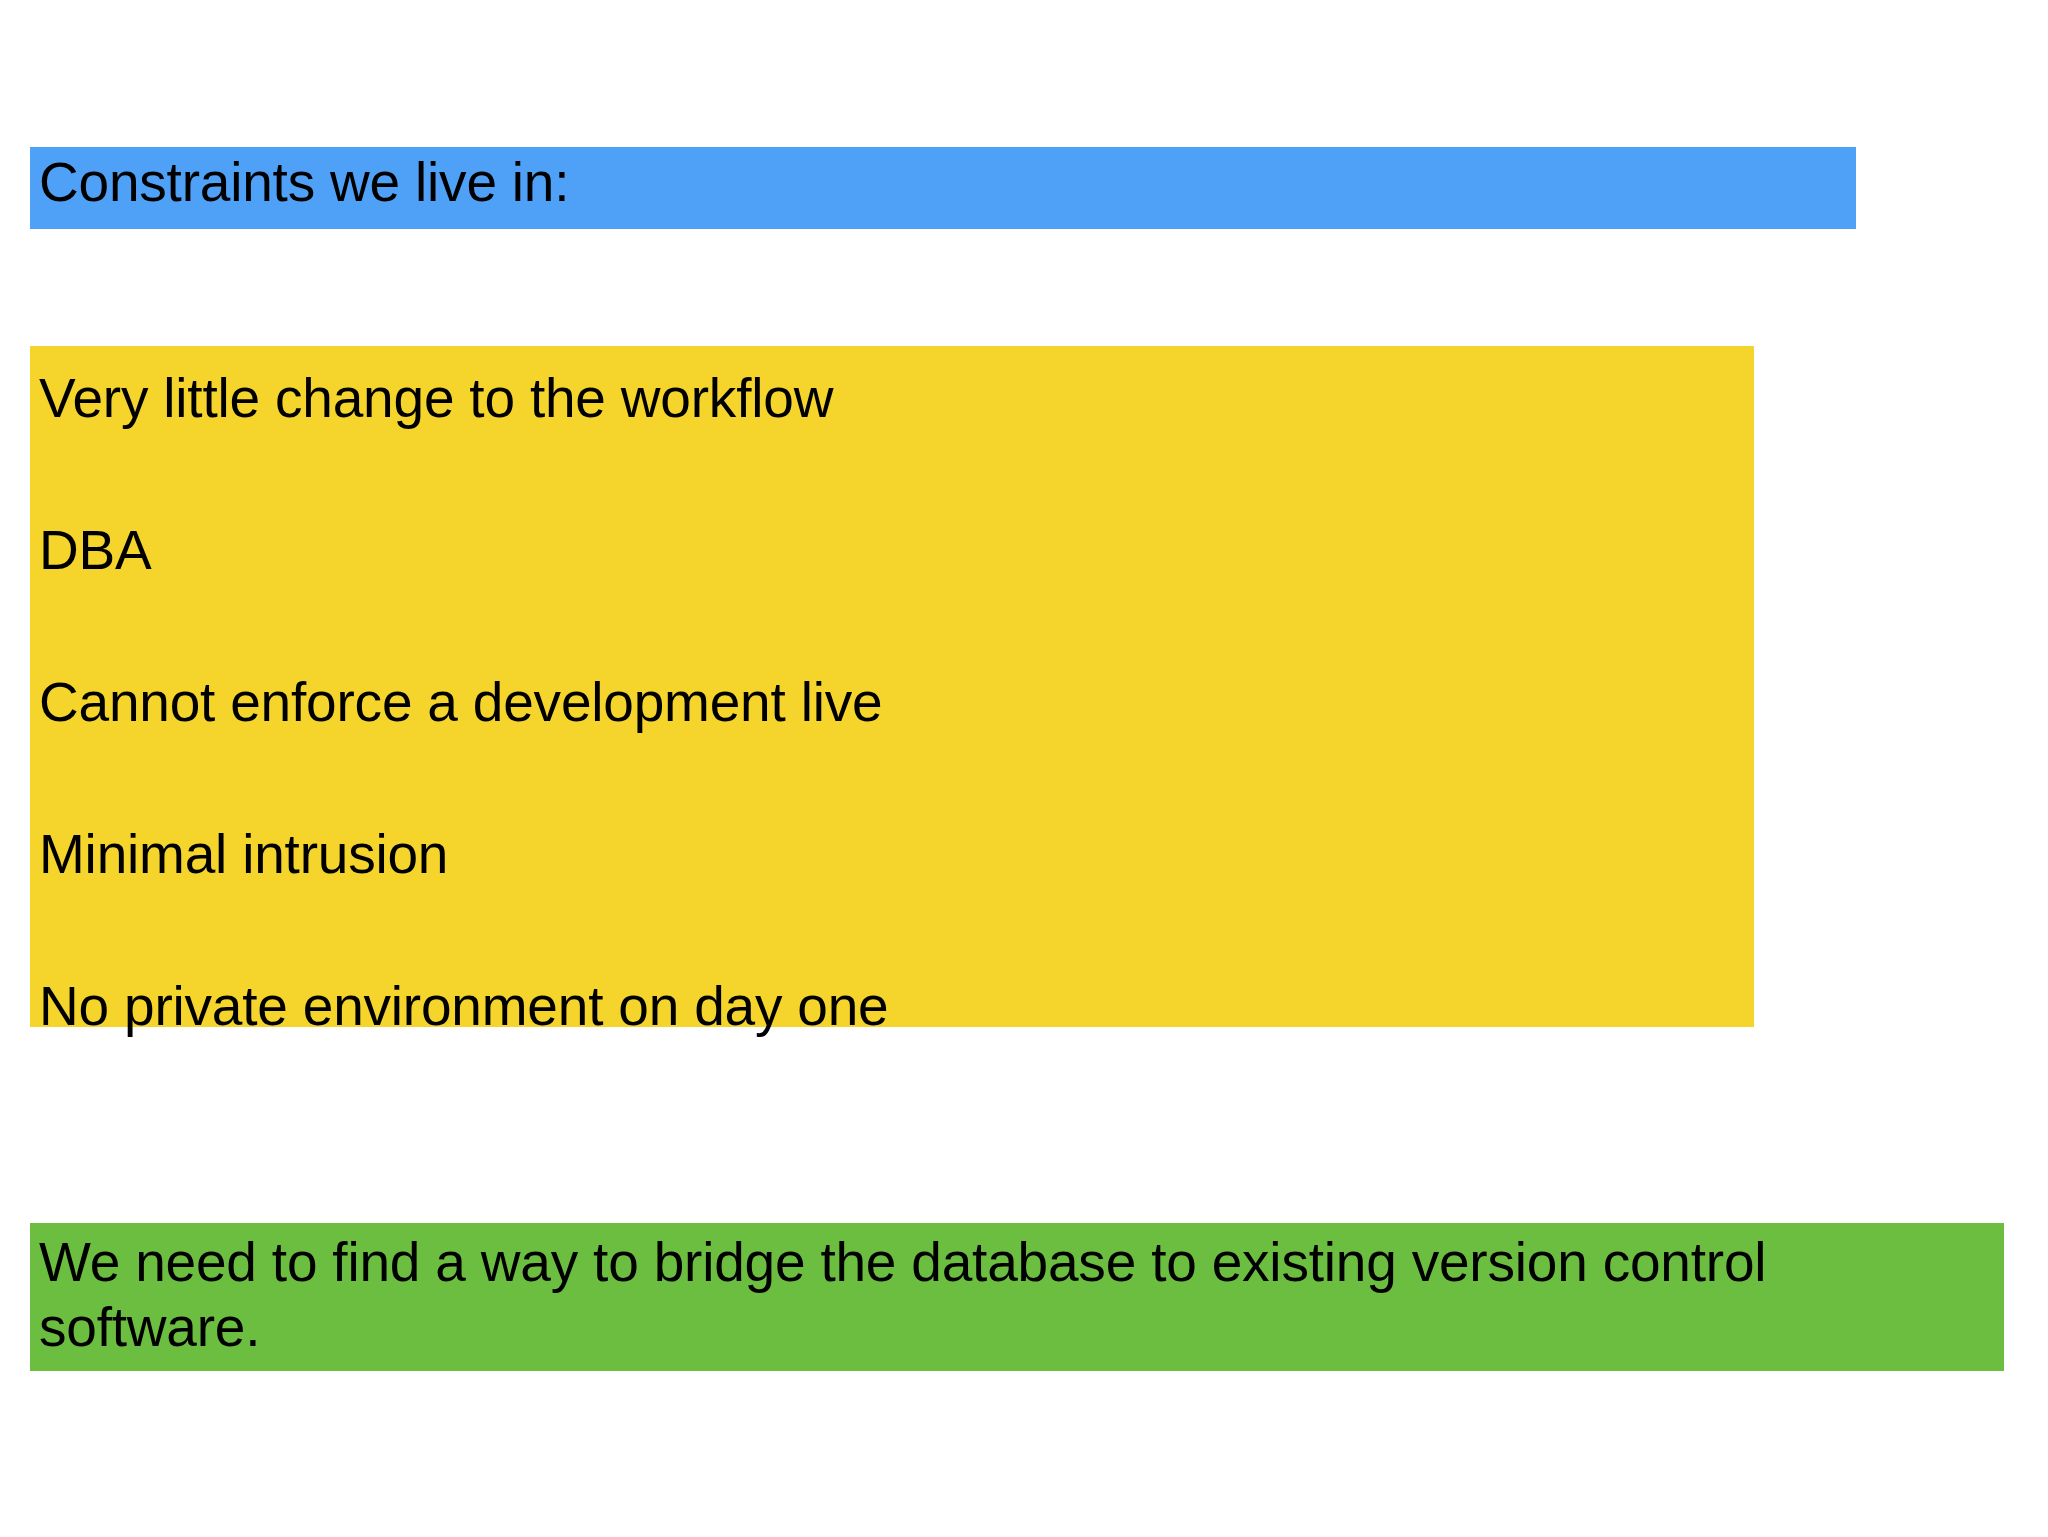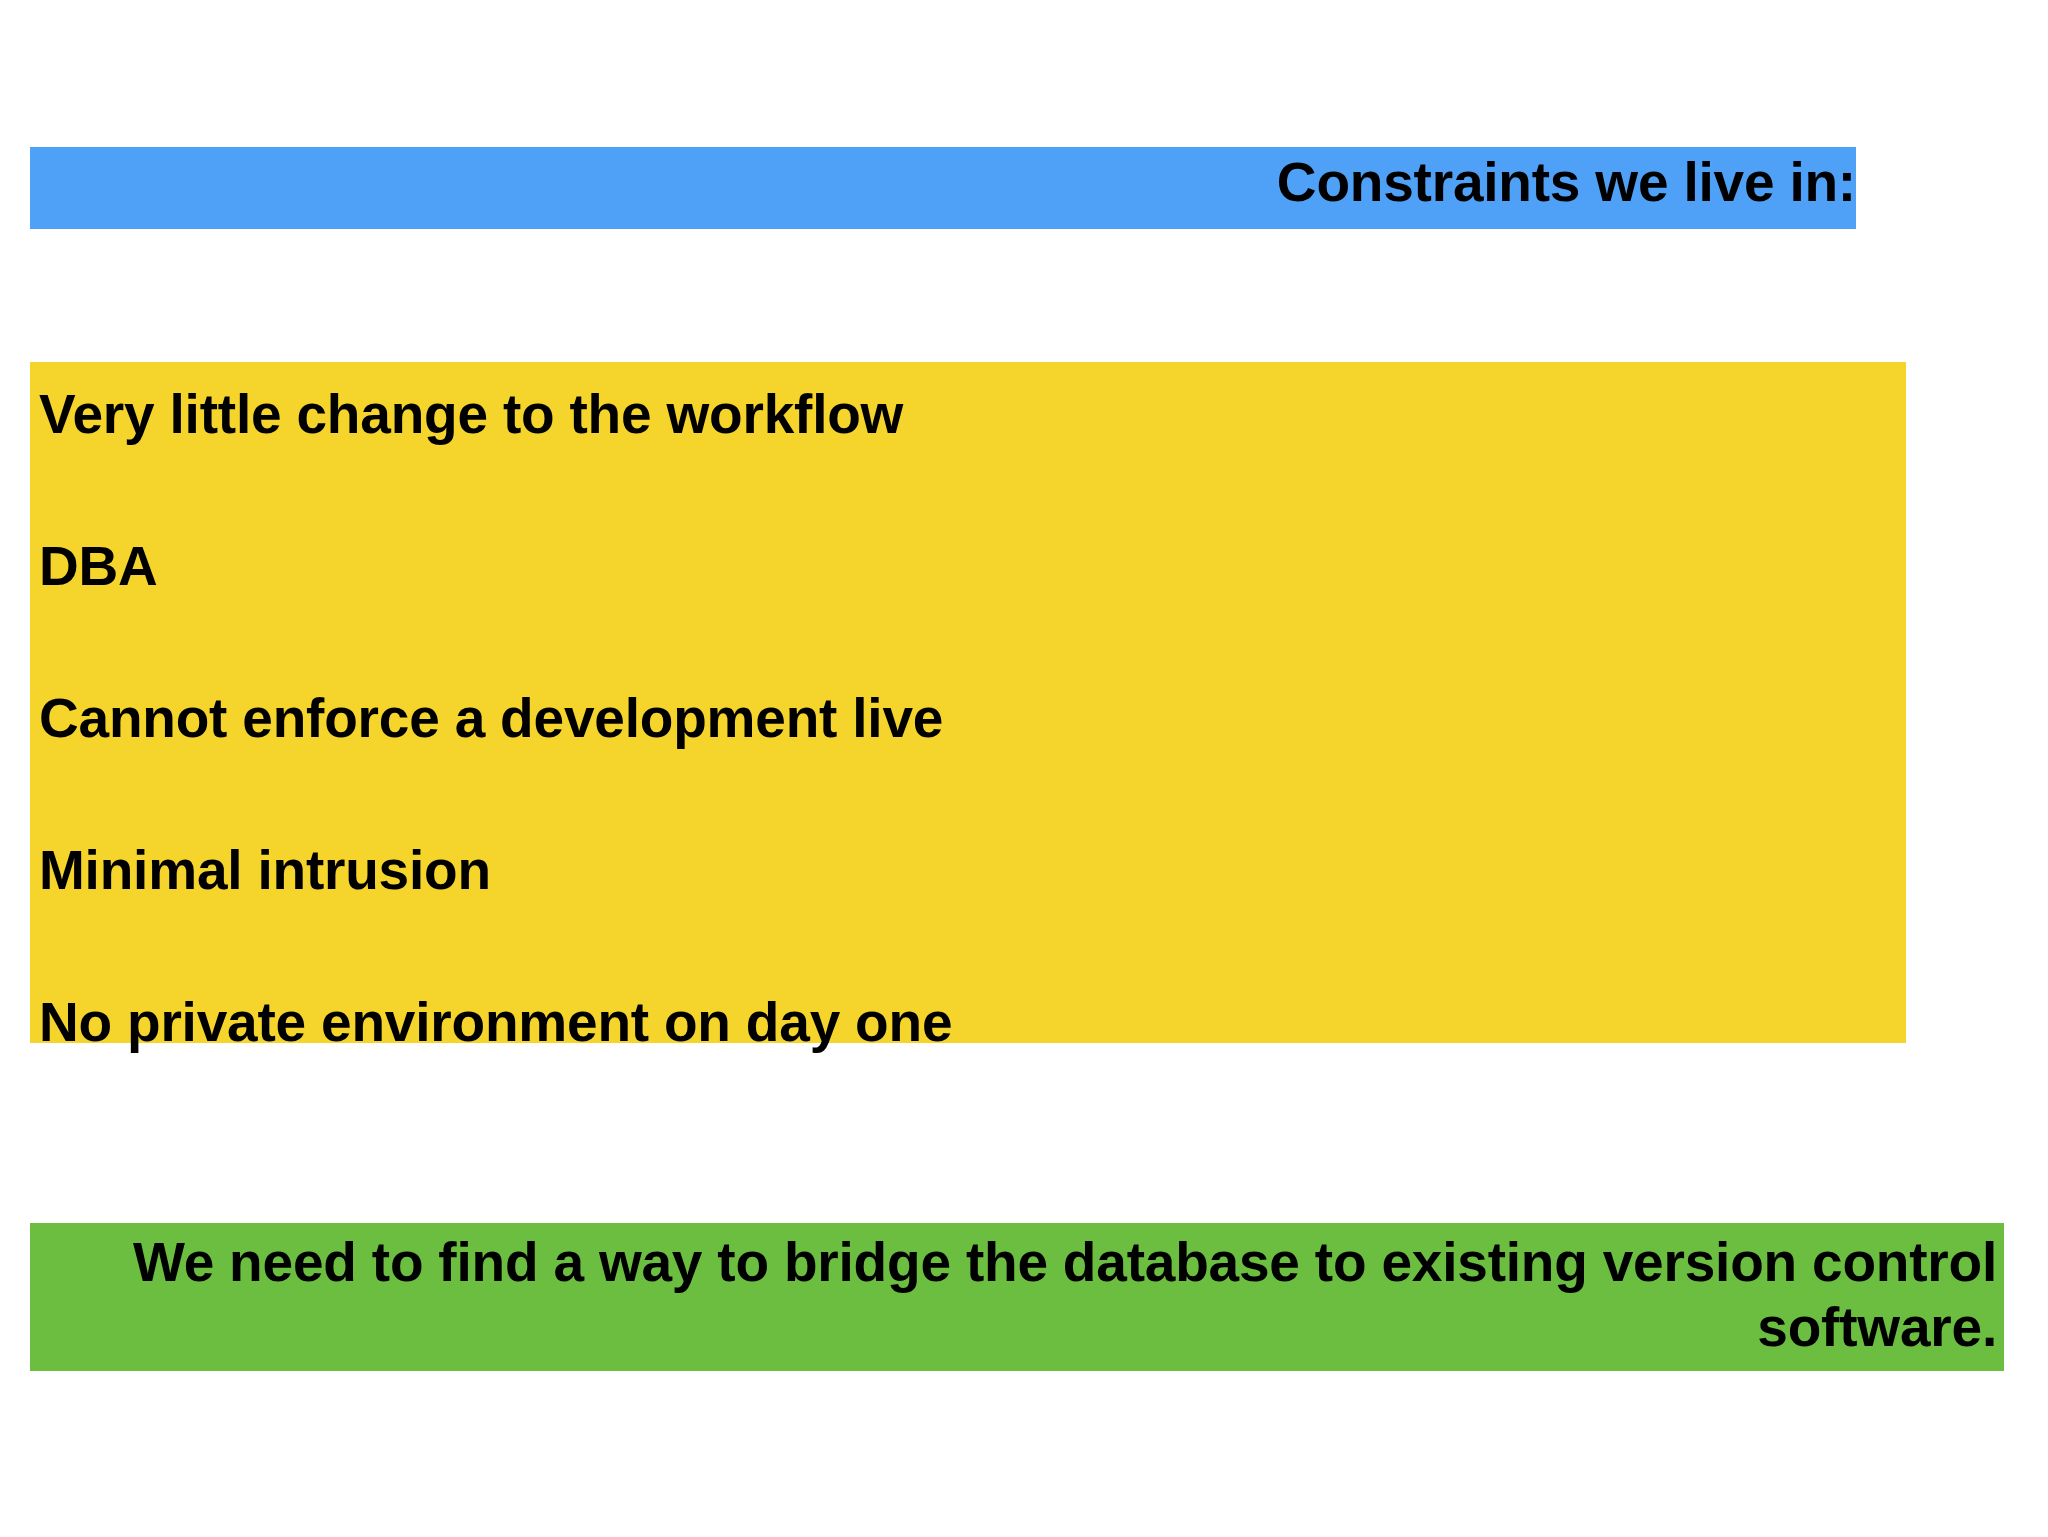--- a/index.html
+++ b/index.html
@@ -24,42 +24,41 @@
     width: 2048px;
     height: 1537px;
     background: #ffffff;
   }
 
   
   .band {
     position: absolute;
     box-sizing: border-box;
     color: #000000;
-    font-weight: 700;
+    font-weight: 400;
     line-height: 1.0;
     letter-spacing: -0.2px;
-    text-align: right;
   }
 
   
   .band-heading {
     left: 30px;
     top: 147px;
     width: 1826px;
     height: 82px;
     background: #4FA1F7;
     padding: 8px 0 0 9px;
     font-size: 55px;
   }
 
   
   .band-body {
     left: 30px;
-    top: 362px;
-    width: 1876px;
+    top: 346px;
+    width: 1724px;
     height: 681px;
     background: #F5D42B;
     padding: 14px;
   }
   .band-body .line {
     position: absolute;
     left: 9px;
     font-size: 55px;
     line-height: 1.0;
     white-space: nowrap;

